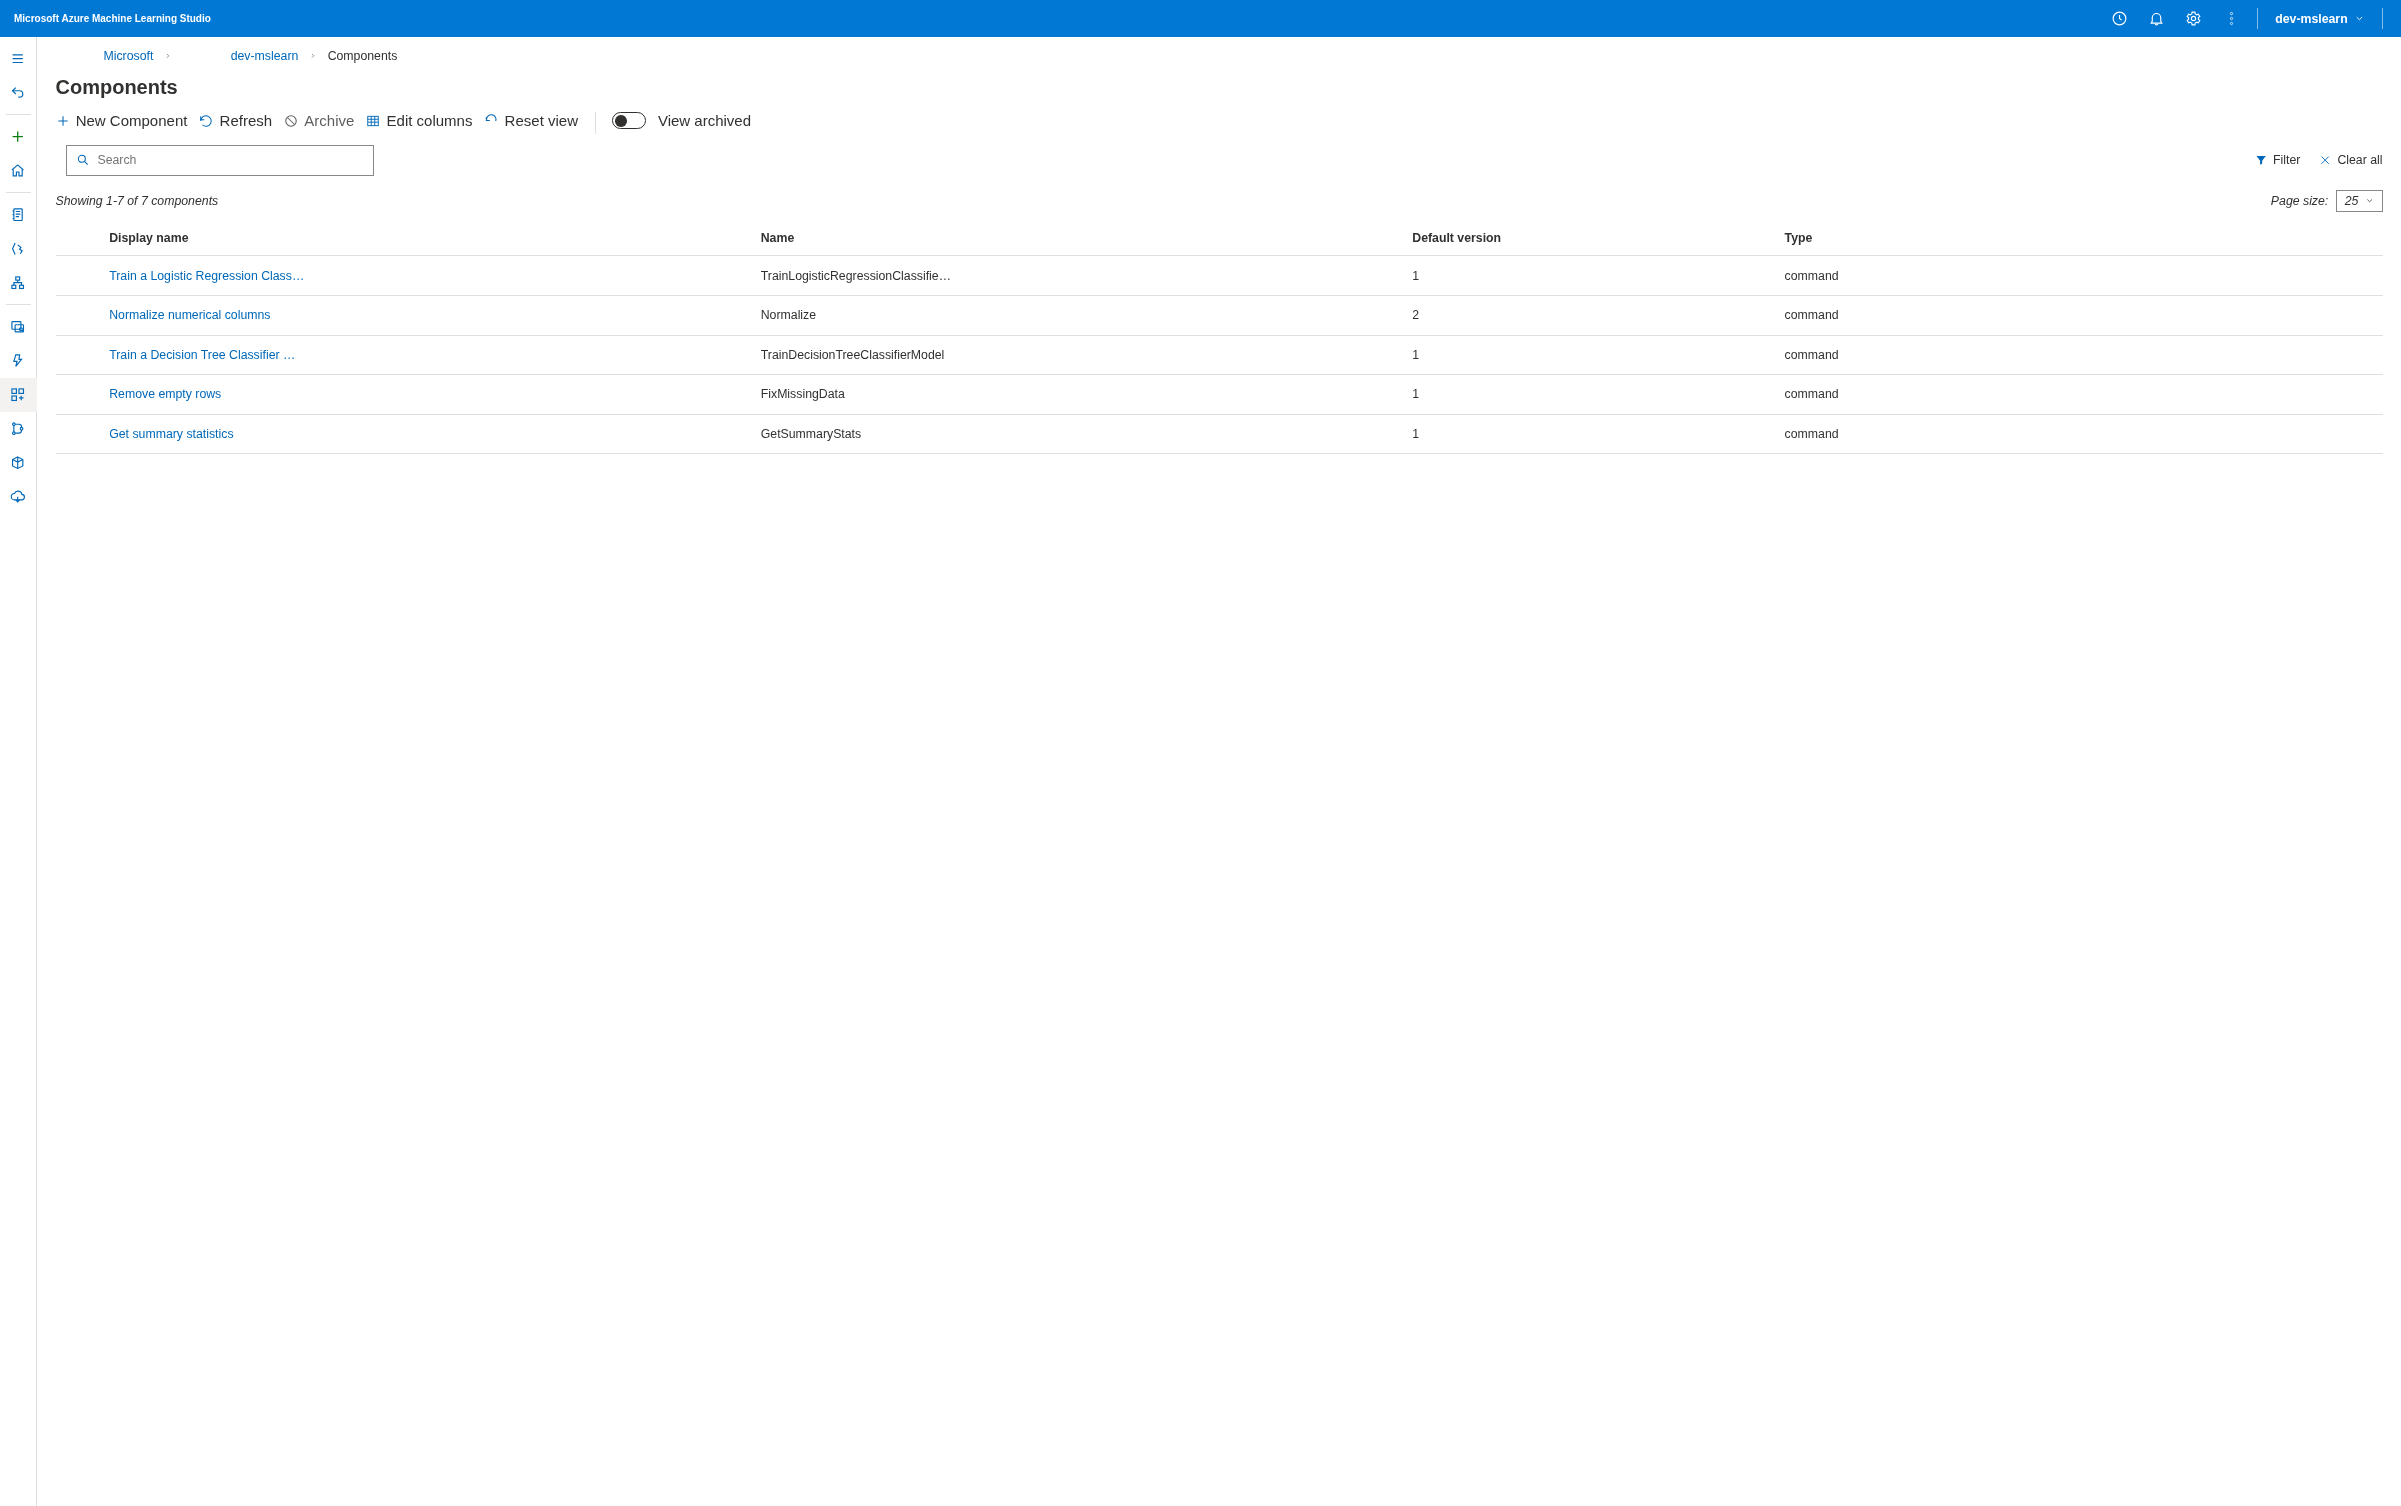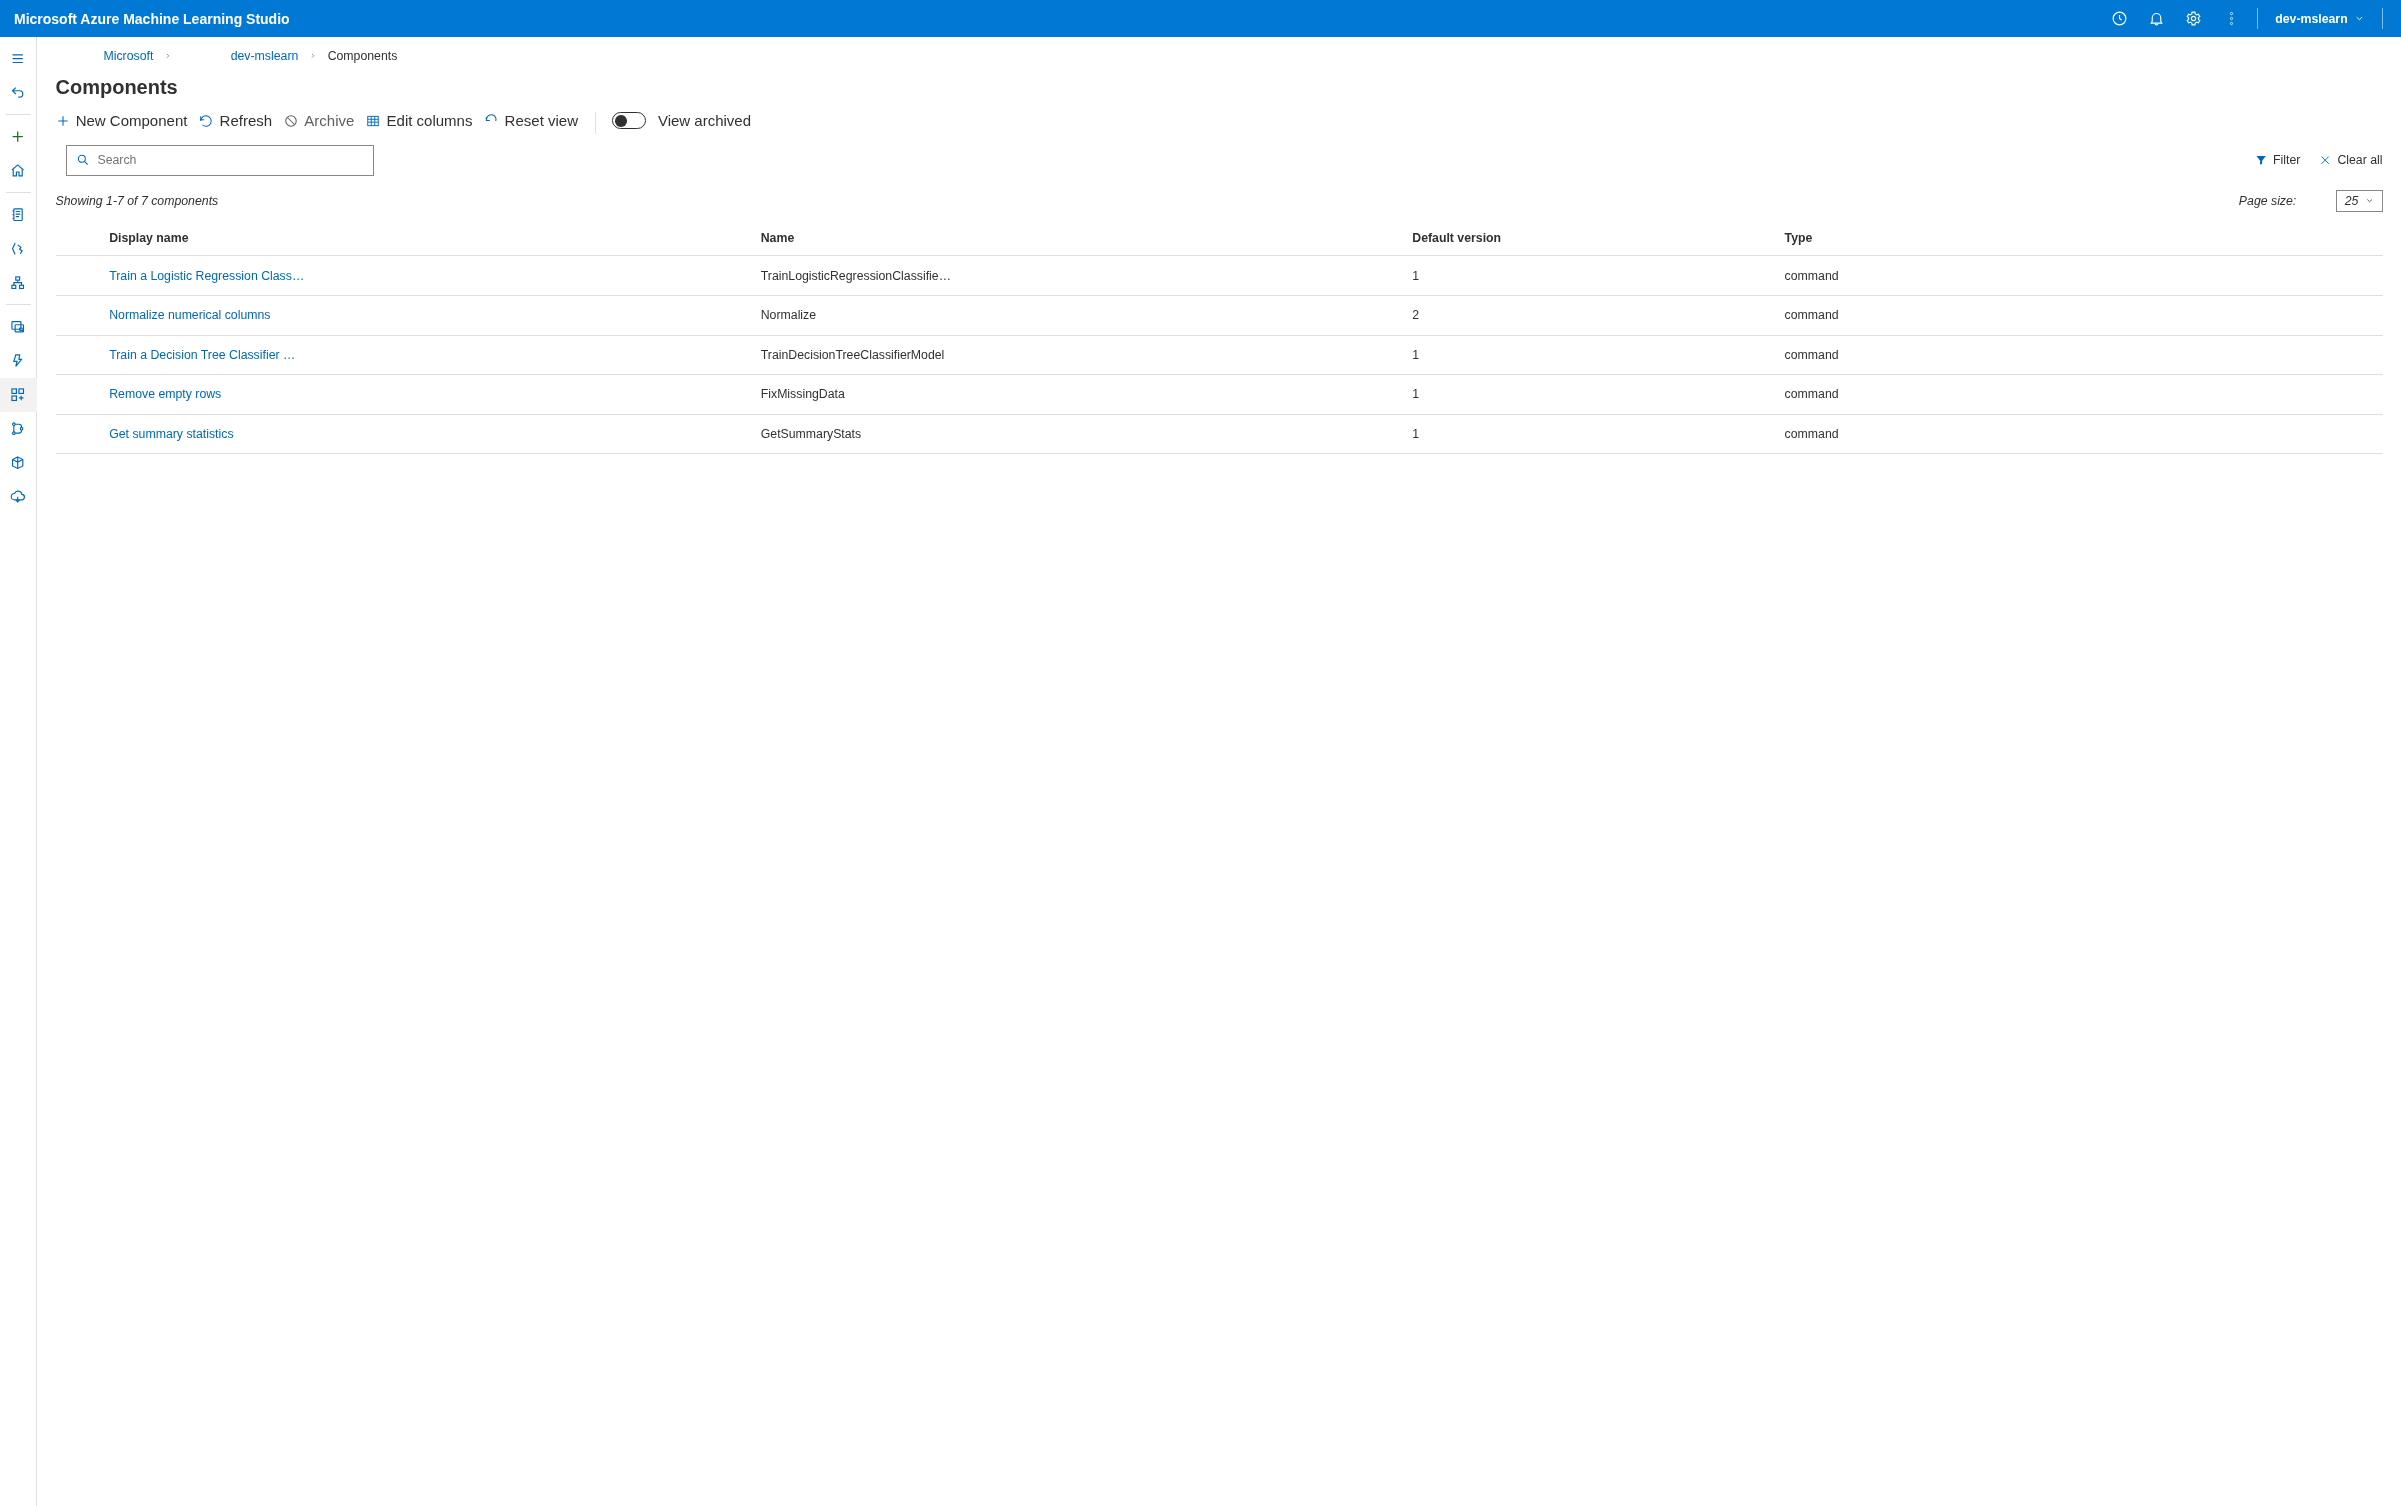--- a/index.html
+++ b/index.html
@@ -1,21 +1,21 @@
 <!DOCTYPE html>
 <html><head>
 <meta charset="utf-8">
 <style>
   * { box-sizing: border-box; margin: 0; padding: 0; }
   html, body { height: 100%; font-family: "Segoe UI", Arial, sans-serif; font-size: 10.8px; color: #323130; background: #fff; }
   :root { --brand:#0078d4; --brand-dark:#005a9e; --text:#323130; --muted:#605e5c; --border:#e1dfdd; --link:#0068b8; }
 
   
   .header { height:37px; background:var(--brand); color:#fff; display:flex; align-items:center; padding:0 14px; }
-  .header-title { font-size:14px; font-weight:600; flex:0 0 auto; }
+  .header-title { font-size:10px; font-weight:600; flex:0 0 auto; }
   .header-spacer { flex:1 1 auto; }
   .header-actions { display:flex; align-items:center; gap:6.2px; }
   .hdr-btn { width:31px; height:31px; display:flex; align-items:center; justify-content:center; cursor:pointer; }
   .hdr-btn svg { stroke:#fff; fill:none; }
   .vsep { width:0.8px; height:21.6px; background:rgba(255,255,255,0.5); margin:0 4.6px; }
   .ws-switch { display:flex; align-items:center; gap:6.2px; padding:0 6.2px; cursor:pointer; font-size:12.3px; font-weight:600;}
   .ws-switch svg { stroke:#fff; fill:none; }
 
   
   .body { display:flex; height:calc(100% - 37px); }
@@ -51,21 +51,21 @@
   .search-box input { border:none; outline:none; flex:1; font-size:12.3px; color:var(--muted); background:transparent; }
   .search-box svg { stroke:var(--link); fill:none; }
   .search-spacer { flex:1; }
   .filter-btn, .clear-btn { display:flex; align-items:center; gap:6.2px; cursor:pointer; font-size:12.3px; }
   .filter-btn svg { fill:var(--link); }
   .clear-btn svg { stroke:var(--link); fill:none; }
 
   .count-row { display:flex; align-items:center; margin:14px 0 7.7px; font-size:12.3px;font-style:italic; }
   .count-row .spacer { flex:1; }
   .page-size { display:flex; align-items:center; gap:7.7px; }
-  .page-size-select { border:0.8px solid #8a8886; padding:3.1px 7.7px; display:flex; align-items:center; gap:6.2px; cursor:pointer;margin-left:32px; }
+  .page-size-select { border:0.8px solid #8a8886; padding:3.1px 7.7px; display:flex; align-items:center; gap:6.2px; cursor:pointer; }
   .page-size-select svg { stroke:#323130; fill:none; }
 
   table.grid { width:100%; border-collapse:collapse; font-size:12.3px; }
   table.grid th { text-align:left; font-weight:600; padding:10.8px 7.7px; border-bottom:0.8px solid var(--border); }
   table.grid td { padding:12.3px 7.7px; border-bottom:0.8px solid var(--border); white-space:nowrap; overflow:hidden; text-overflow:ellipsis; }
   table.grid td:first-child, table.grid th:first-child { width:46px; }
   table.grid .link { color:var(--link); cursor:pointer; }
   table.grid .col-display { width:28%; max-width:0; }
   table.grid .col-name    { width:28%; max-width:0; }
   table.grid .col-ver     { width:16%; }

